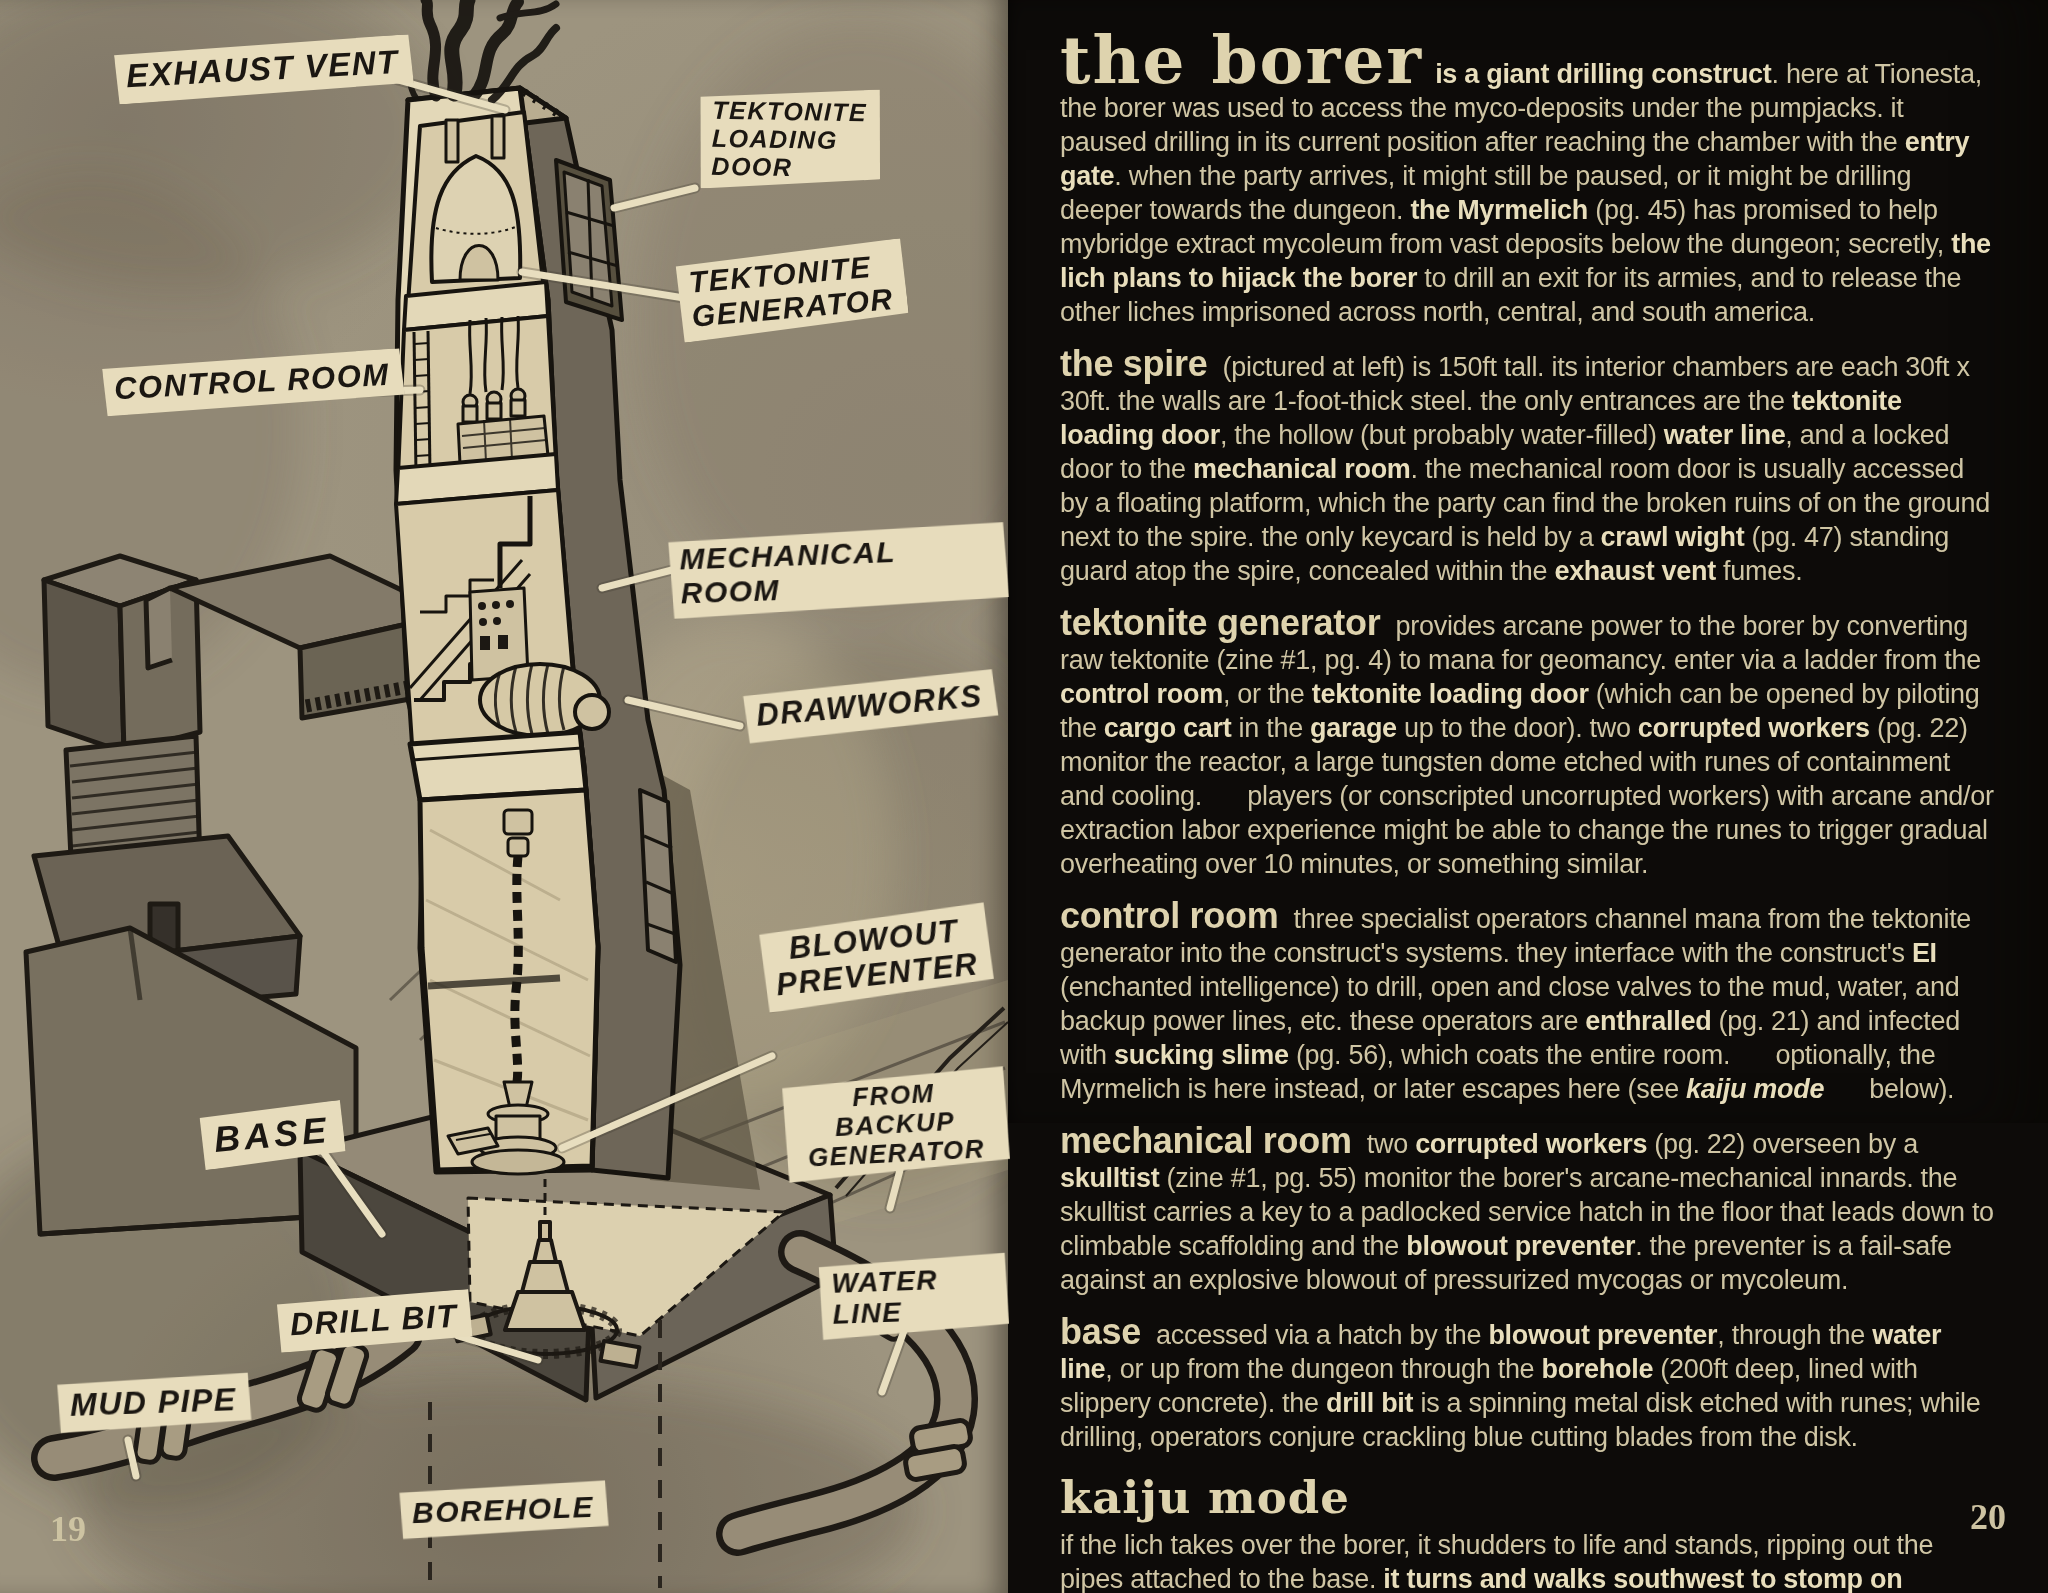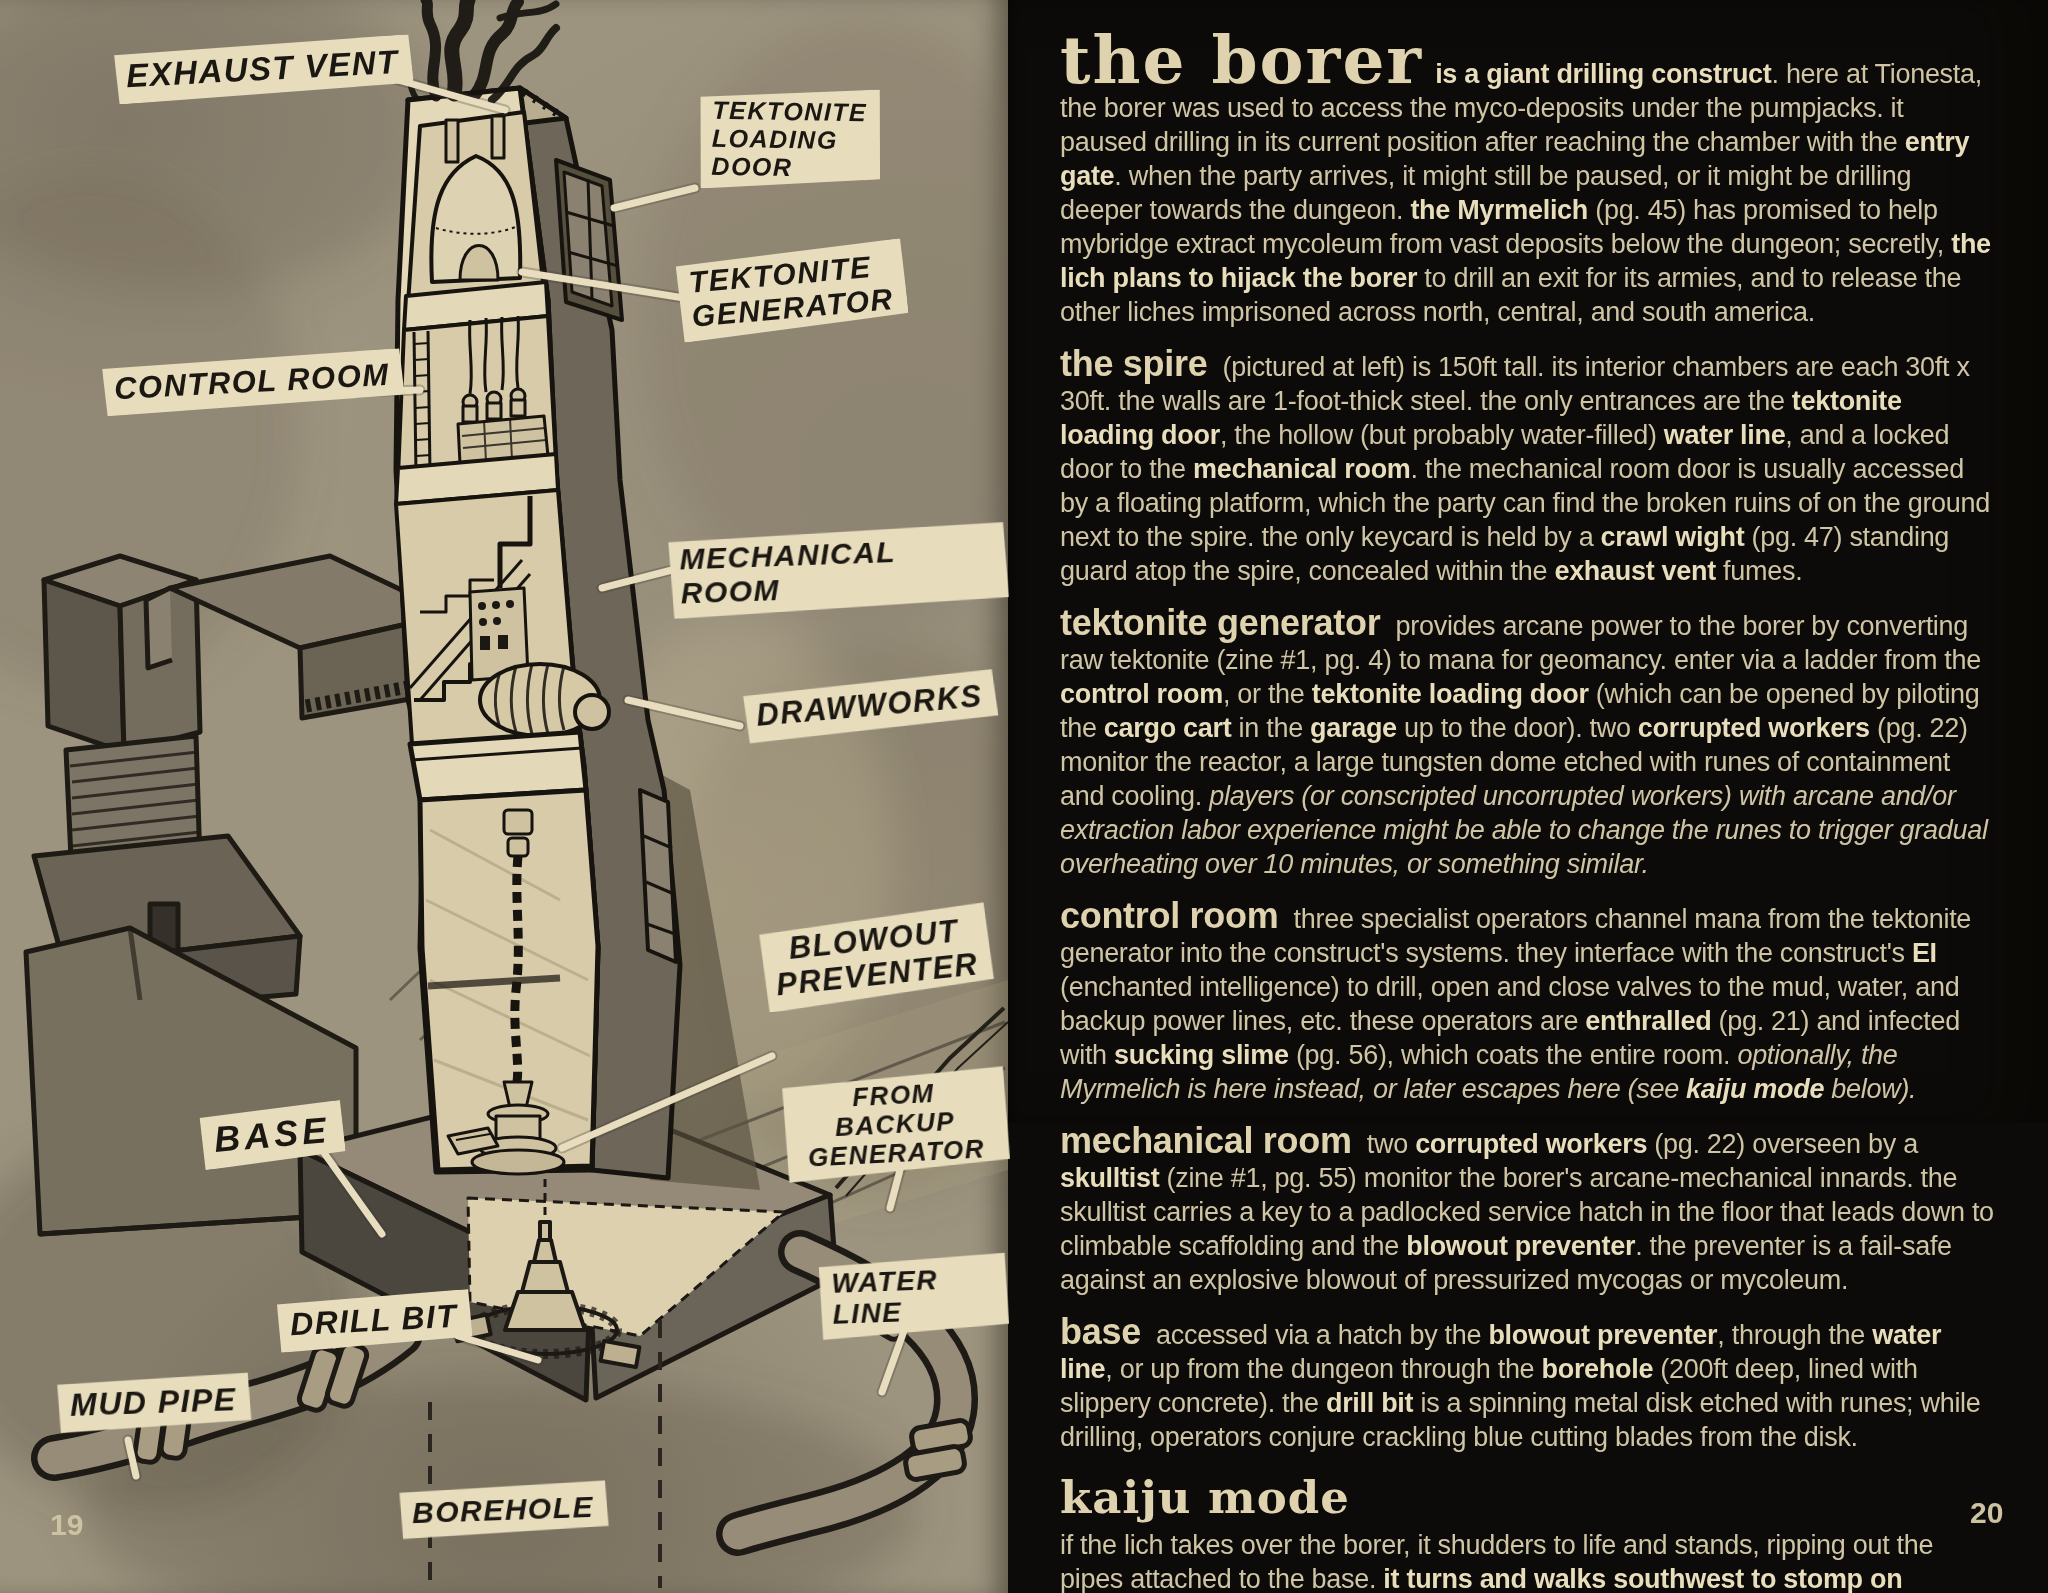--- a/index.html
+++ b/index.html
@@ -35,21 +35,21 @@
   .lbl-mechanical-room{left:666px;top:528px;transform:rotate(-2deg);font-size:30px;}
   .lbl-drawworks{left:742px;top:680px;transform:rotate(-5deg);font-size:31px;}
   .lbl-blowout-preventer{left:760px;top:914px;transform:rotate(-6deg);font-size:31px;text-align:center;}
   .lbl-from-backup-generator{left:782px;top:1072px;transform:rotate(-3deg);font-size:26px;text-align:center;}
   .lbl-base{left:200px;top:1106px;transform:rotate(-5deg);font-size:36px;letter-spacing:4px;}
   .lbl-drill-bit{left:276px;top:1294px;transform:rotate(-3deg);font-size:32px;}
   .lbl-water-line{left:818px;top:1256px;transform:rotate(-2deg);font-size:28px;}
   .lbl-mud-pipe{left:56px;top:1376px;transform:rotate(-2deg);font-size:32px;}
   .lbl-borehole{left:398px;top:1484px;transform:rotate(-2deg);font-size:30px;}
 
-  .pageno{position:absolute;font-weight:bold;color:#cdc3a2;font-size:30px;font-family:Liberation Sans, sans-serif;}
+  .pageno{position:absolute;font-weight:bold;color:#cdc3a2;font-size:36px;font-family:Liberation Serif, serif;}
   .pageno-left{left:50px;top:1508px;}
   .pageno-right{left:962px;top:1496px;}
 
   
   .page-right{
     position:absolute;left:1008px;top:0;width:1040px;height:1123px;
     background:
       radial-gradient(620px 520px at 85% 6%, #3b362e, rgba(0,0,0,0) 70%),
       radial-gradient(700px 600px at 18% 55%, #262era 0, rgba(0,0,0,0) 0),
       radial-gradient(700px 600px at 18% 55%, #262219, rgba(0,0,0,0) 72%),
@@ -57,21 +57,21 @@
       #2c2822;
     box-shadow: inset -50px 0 60px -22px rgba(8,6,4,.6), inset 8px 0 14px -6px rgba(0,0,0,.5);
   }
   .text-col{
     position:absolute;left:52px;top:34px;width:936px;
     color:#cfc5a4;font-size:27px;line-height:34px;letter-spacing:-0.3px;
     font-family:"Liberation Sans",sans-serif;
   }
   .text-col p.section{margin:0 0 21px 0;}
   .seg-b{font-weight:bold;color:#e8debc;}
-  .seg-i{font-style:italic;}
+  .seg-i{margin-left:38px;}
   .seg-bi{font-style:italic;font-weight:bold;color:#e8debc;}
   .head-xl{
     font-family:"DejaVu Serif",serif;font-weight:bold;
     font-size:66px;line-height:.8;letter-spacing:2px;color:#ded3ae;
     padding-right:12px;text-shadow:1px 1px 0 #14110d;
   }
   .head-inline{
     font-family:Liberation Sans, sans-serif;font-weight:bold;
     font-size:36px;line-height:.8;color:#ded3ae;padding-right:8px;
   }

